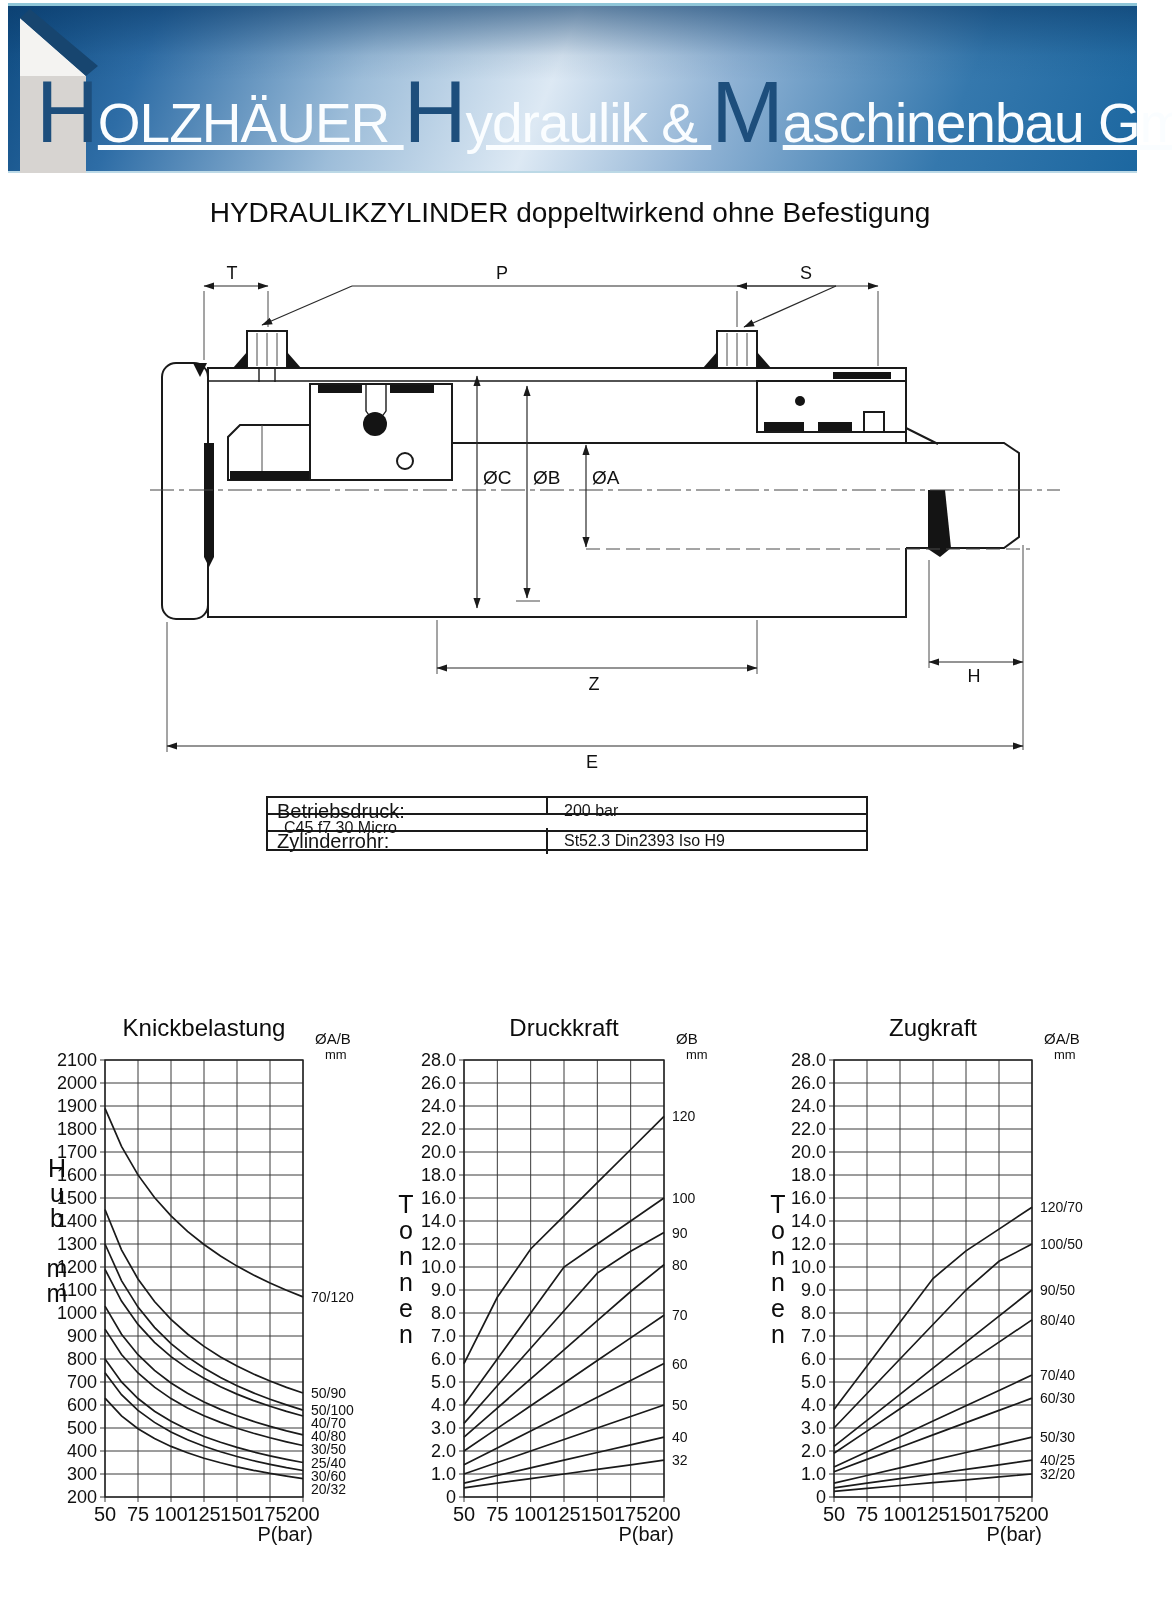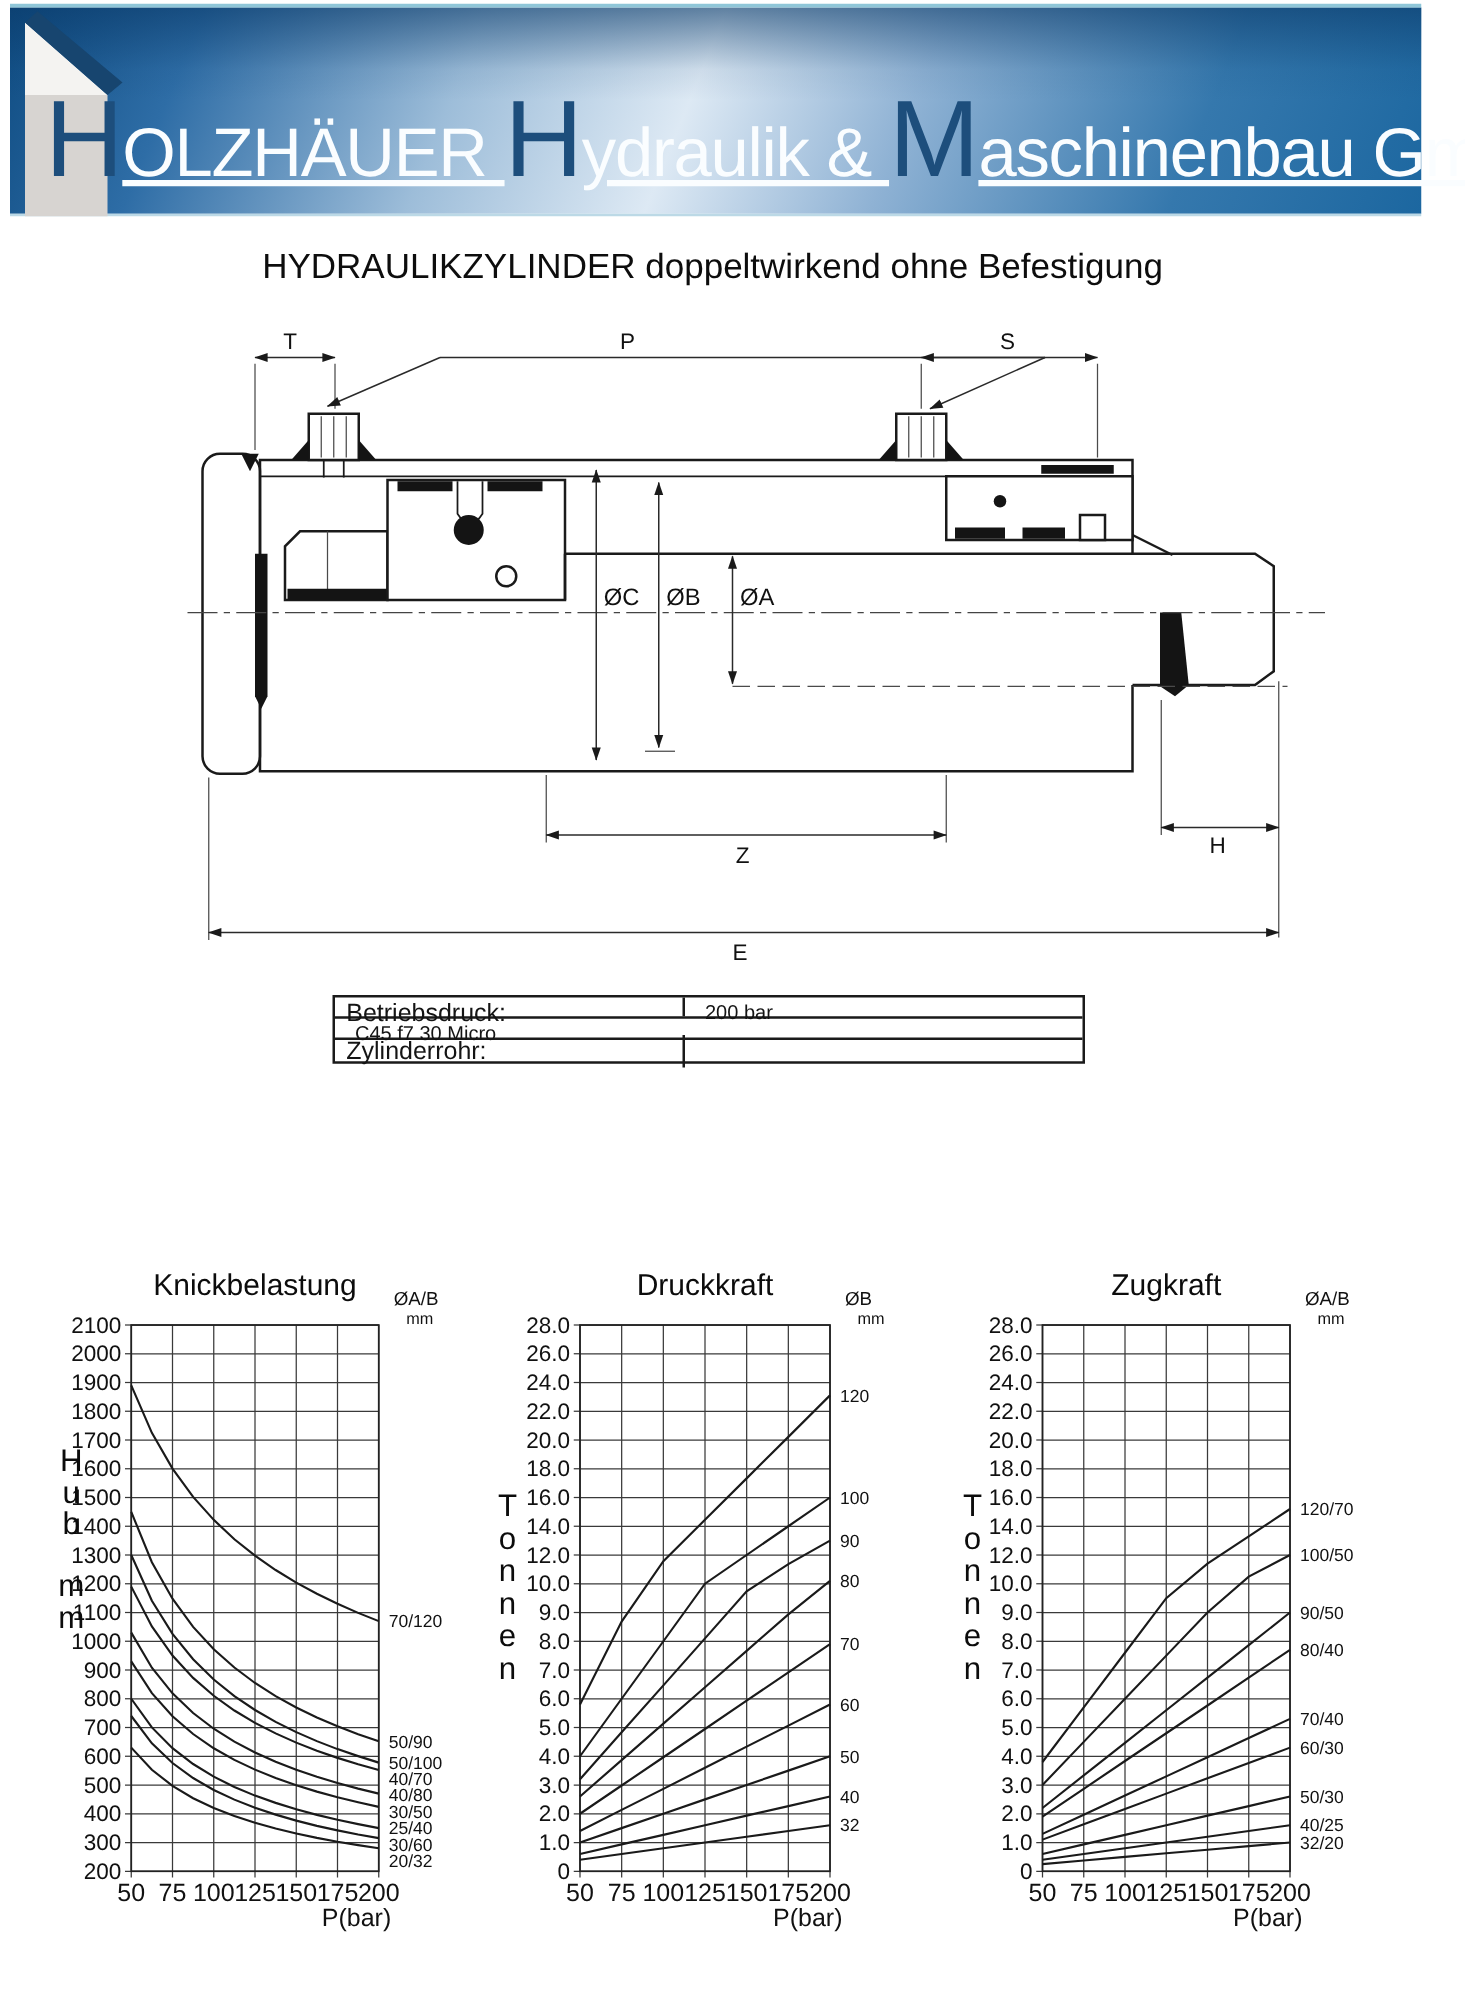--- a/index.html
+++ b/index.html
@@ -169,20 +169,21 @@
 <div class="spec-table">
   <div class="spec-row">
     <div class="spec-label">Betriebsdruck:</div>
     <div class="spec-value">200 bar</div>
   </div>
   <div class="spec-row">
     <div class="spec-value">C45 f7 30 Micro</div>
   </div>
   <div class="spec-row">
     <div class="spec-label">Zylinderrohr:</div>
+    <div class="spec-value">St52.3 Din2393 Iso H9</div>
   </div>
 </div>
 
 <svg id="charts" viewBox="0 1005 1172 560">
     <g>
       <line x1="105" y1="1060" x2="303" y2="1060" stroke="#3a3a3a" stroke-width="1"></line>
       <line x1="100" y1="1060" x2="105" y2="1060" stroke="#3a3a3a" stroke-width="1"></line>
       <text x="97" y="1066" text-anchor="end" font-size="18" fill="#111">2100</text>
       <line x1="105" y1="1083" x2="303" y2="1083" stroke="#3a3a3a" stroke-width="1"></line>
       <line x1="100" y1="1083" x2="105" y2="1083" stroke="#3a3a3a" stroke-width="1"></line>

